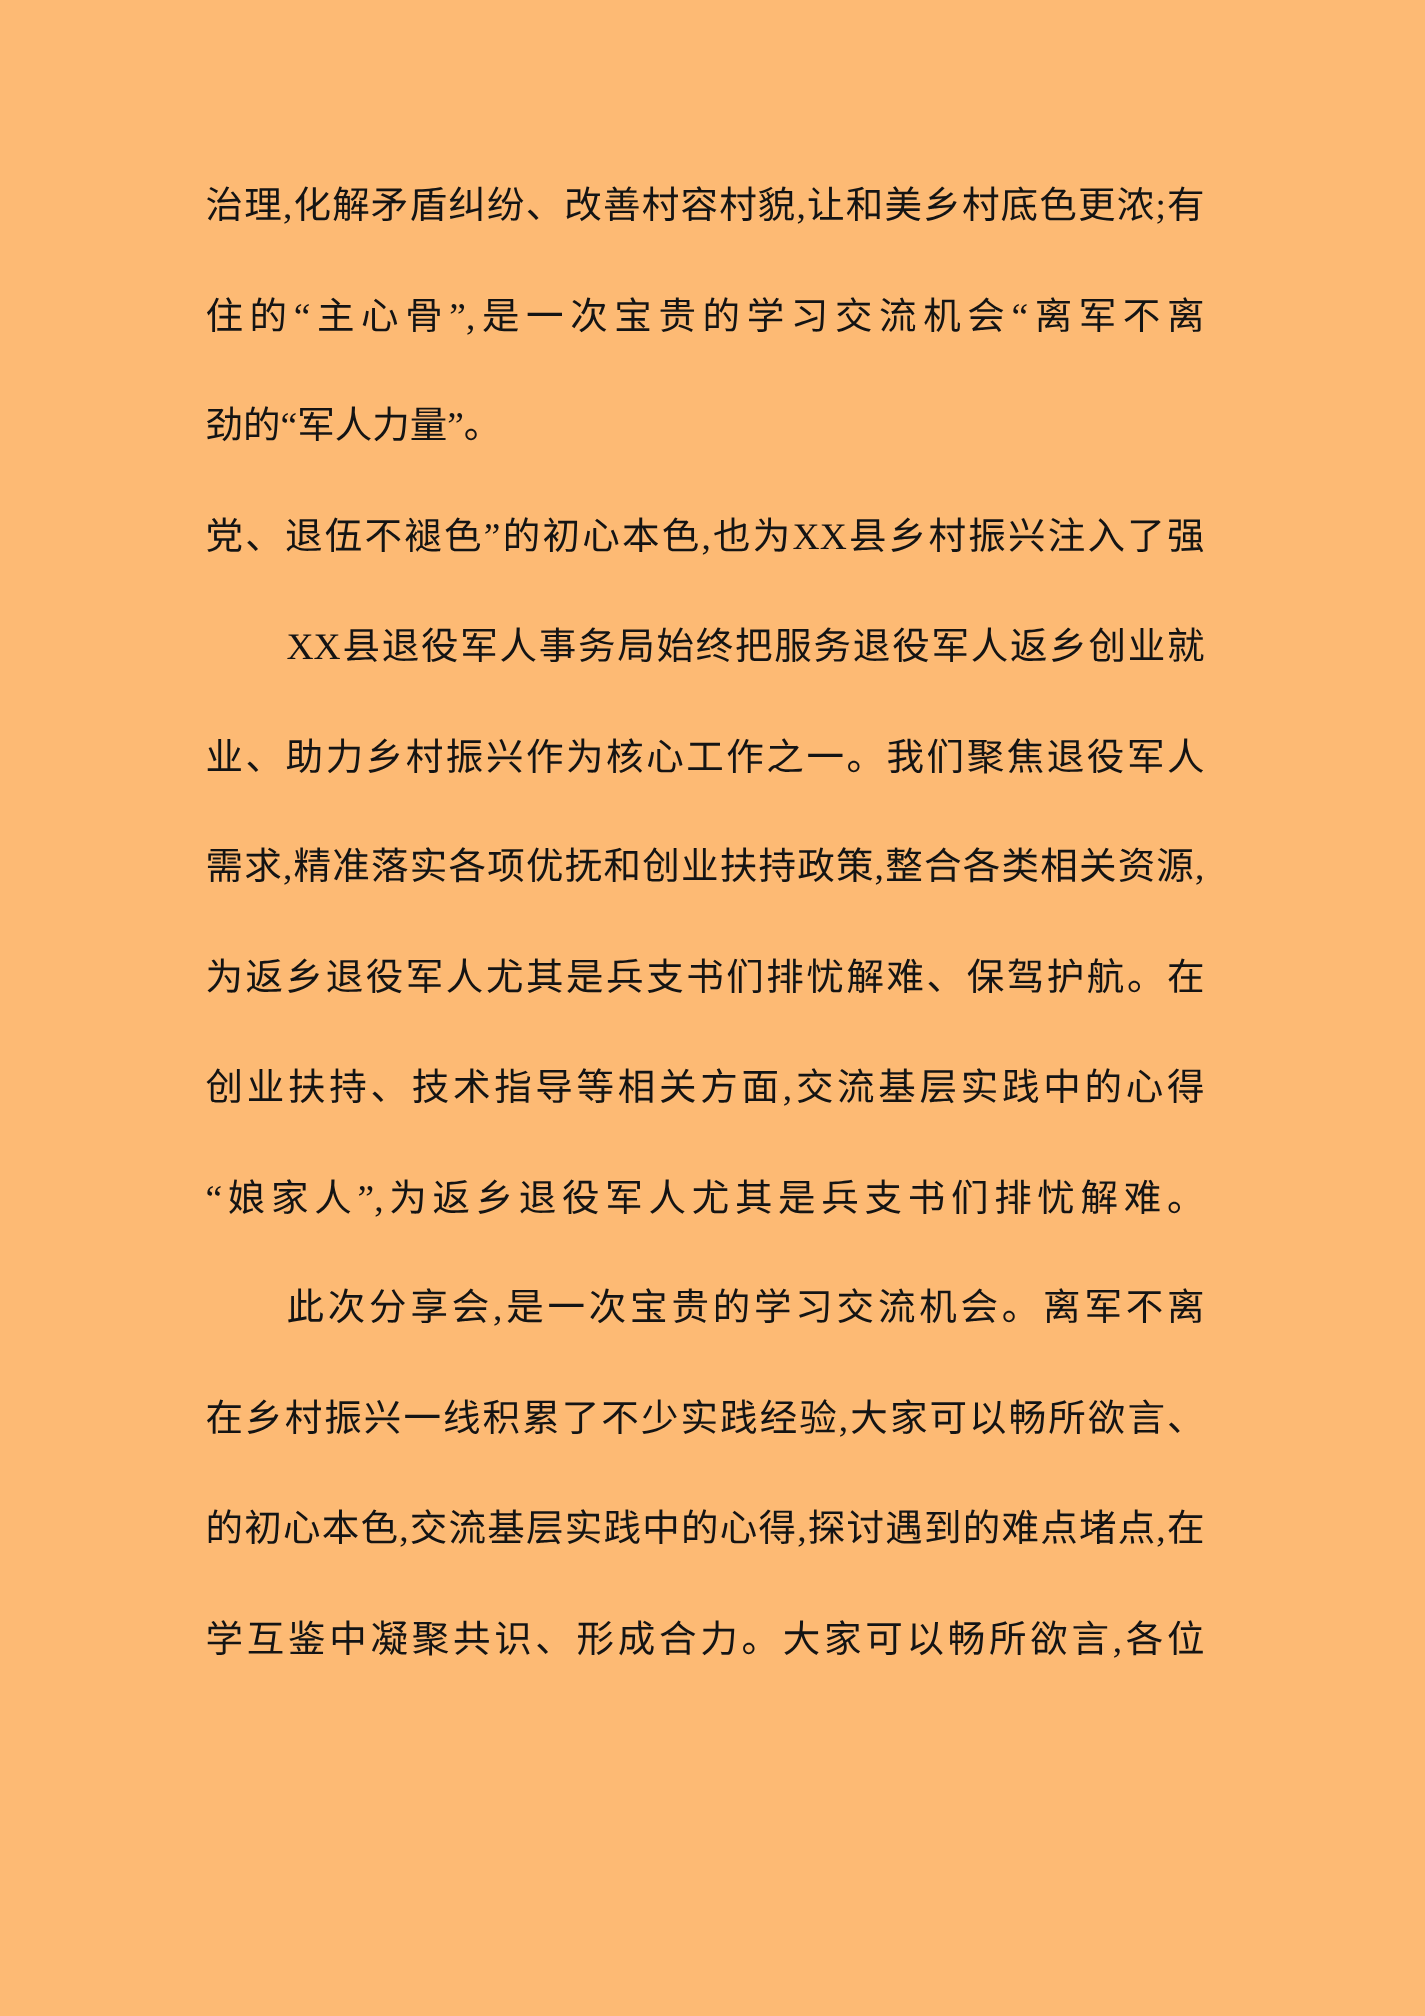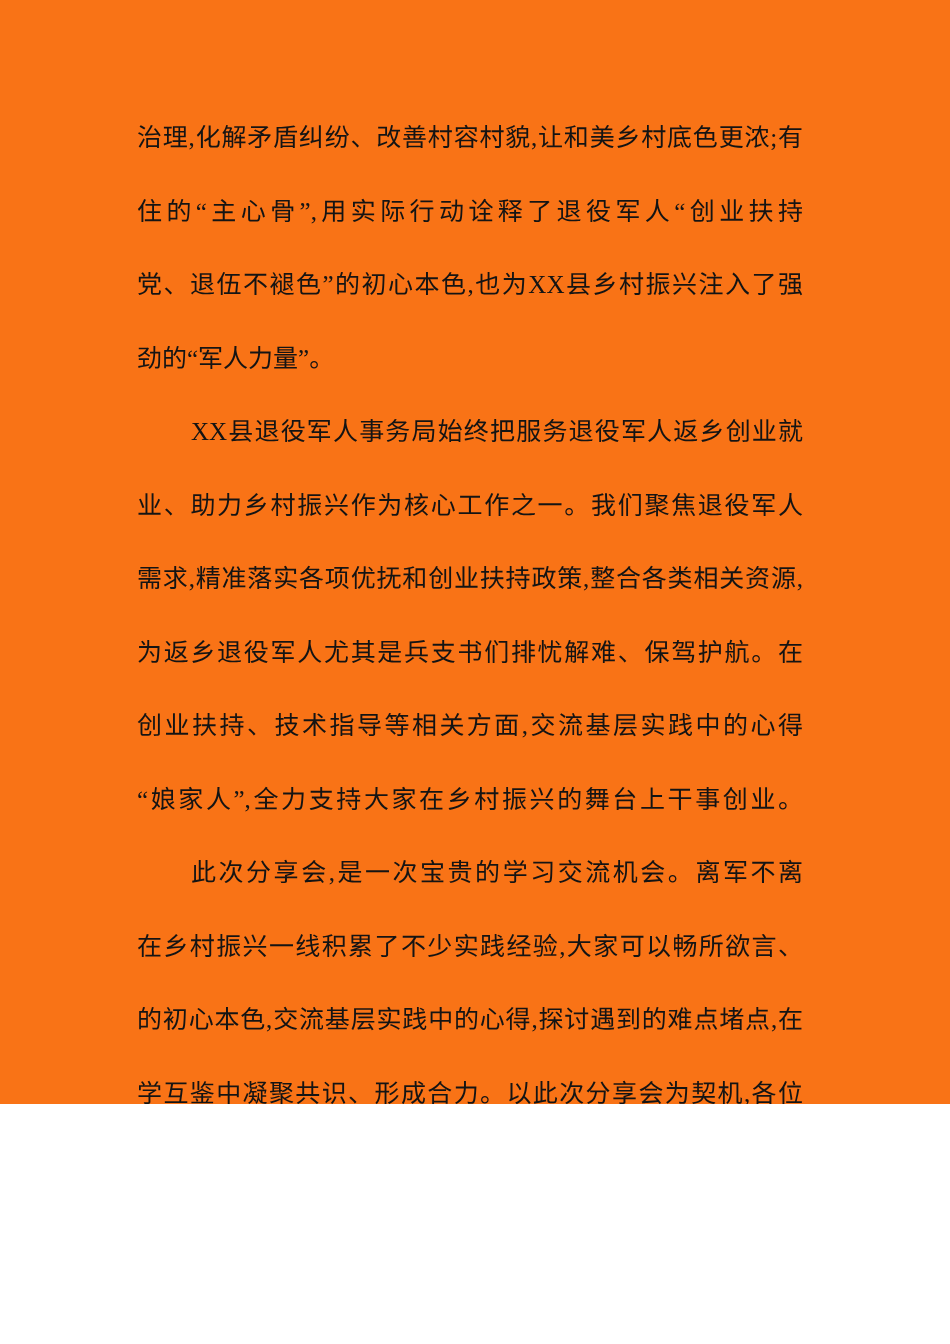--- a/index.html
+++ b/index.html
@@ -3,22 +3,22 @@
 <meta charset="utf-8">
 <style>
   html, body {
     margin: 0;
     padding: 0;
     background: #ffffff;
   }
   .page {
     position: relative;
     width: 950px;
-    height: 1104px;
-    background: #f97316;
+    height: 1344px;
+    background: #fdba74;
     overflow: hidden;
   }
   .textblock {
     position: absolute;
     left: 137px;
     top: 101px;
     width: 666px;
     font-family: "Liberation Serif", "DejaVu Serif", serif;
     font-size: 25px;
     color: #141414;
@@ -43,35 +43,35 @@
   }
 </style>
 </head>
 <body>
 
 <div class="page">
   <div class="textblock">
 
     <div class="para">
       <div class="line">治理,化解矛盾纠纷、改善村容村貌,让和美乡村底色更浓;有</div>
-      <div class="line">住的“主心骨”,用实际行动诠释了退役军人“创业扶持</div>
+      <div class="line">住的“主心骨”,是一次宝贵的学习交流机会“离军不离</div>
+      <div class="line para-end">劲的“军人力量”。</div>
       <div class="line">党、退伍不褪色”的初心本色,也为XX县乡村振兴注入了强</div>
-      <div class="line para-end">劲的“军人力量”。</div>
     </div>
 
     <div class="para">
       <div class="line indent">XX县退役军人事务局始终把服务退役军人返乡创业就</div>
       <div class="line">业、助力乡村振兴作为核心工作之一。我们聚焦退役军人</div>
       <div class="line">需求,精准落实各项优抚和创业扶持政策,整合各类相关资源,</div>
       <div class="line">为返乡退役军人尤其是兵支书们排忧解难、保驾护航。在</div>
       <div class="line">创业扶持、技术指导等相关方面,交流基层实践中的心得</div>
-      <div class="line">“娘家人”,全力支持大家在乡村振兴的舞台上干事创业。</div>
+      <div class="line">“娘家人”,为返乡退役军人尤其是兵支书们排忧解难。</div>
     </div>
 
     <div class="para">
       <div class="line indent">此次分享会,是一次宝贵的学习交流机会。离军不离</div>
       <div class="line">在乡村振兴一线积累了不少实践经验,大家可以畅所欲言、</div>
       <div class="line">的初心本色,交流基层实践中的心得,探讨遇到的难点堵点,在互</div>
-      <div class="line">学互鉴中凝聚共识、形成合力。以此次分享会为契机,各位</div>
+      <div class="line">学互鉴中凝聚共识、形成合力。大家可以畅所欲言,各位</div>
     </div>
 
   </div>
 </div>
 
 </body></html>

